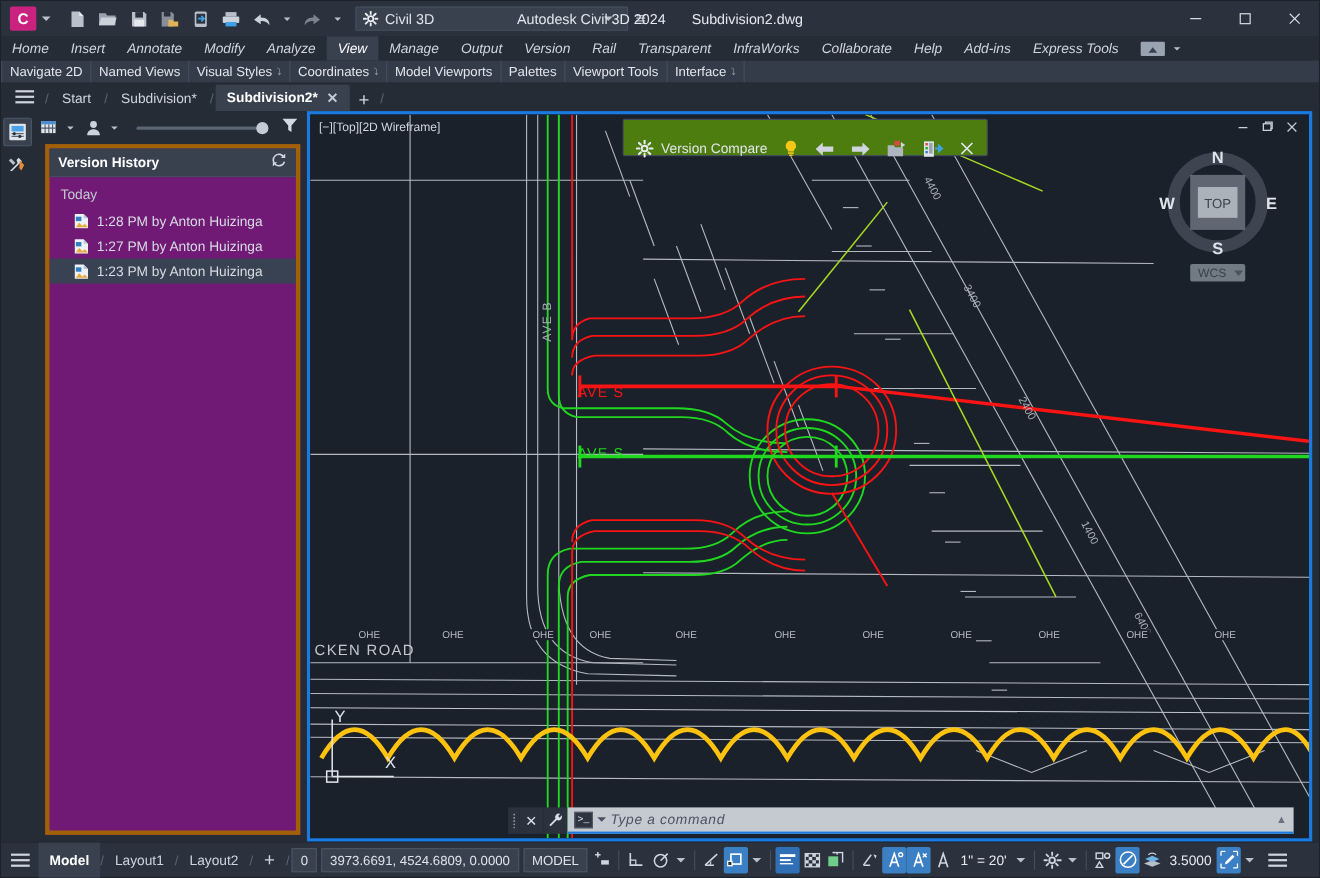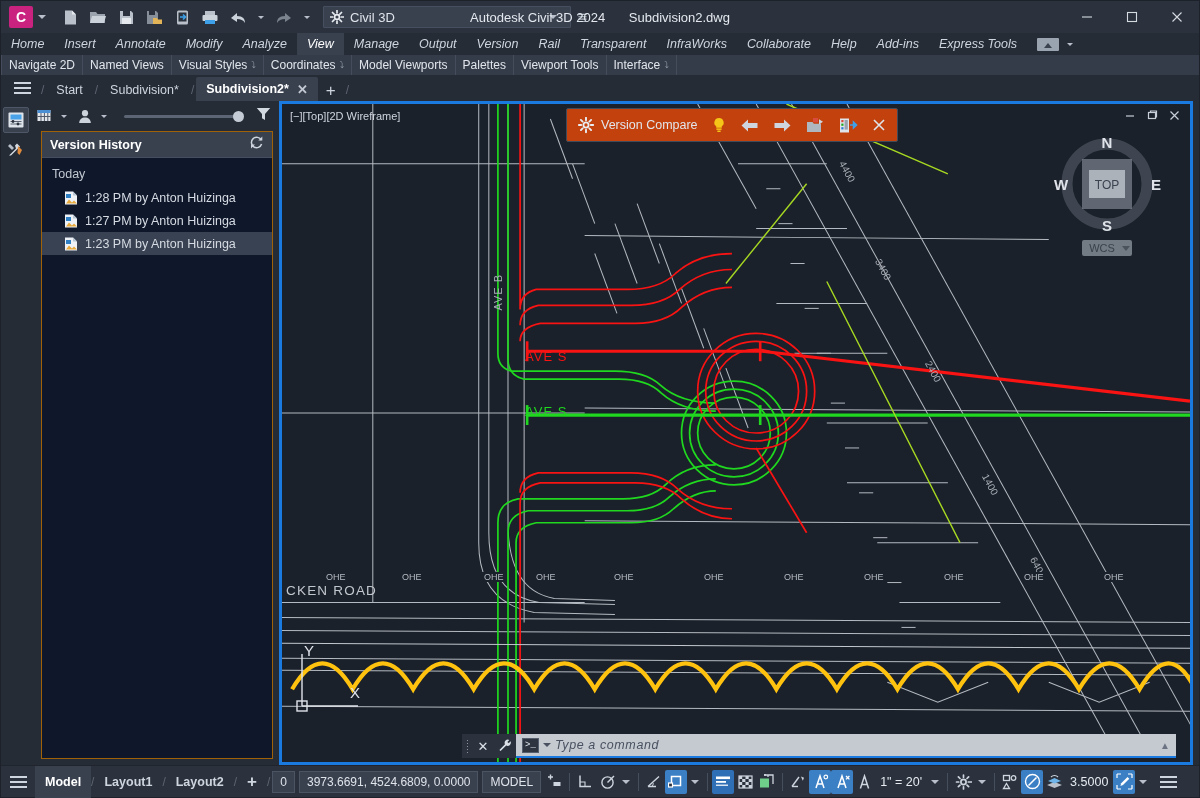--- a/index.html
+++ b/index.html
@@ -156,22 +156,22 @@
     padding: 0 8px 0 6px; background: #262c36;
   }
   .ptool { display: flex; align-items: center; gap: 2px; }
   .slider-wrap { flex: 1; display: flex; align-items: center; padding: 0 6px; }
   .slider-track { flex: 1; height: 3px; background: #5b6573; border-radius: 2px; }
   .slider-knob {
     width: 11px; height: 11px; border-radius: 50%; background: #c5cbd4;
     margin-left: -4px;
   }
   .panel-card {
-    margin: 0 6px 6px 10px; background: #0f172a;
-    border: 1px solid #a16207; flex: 1; display: flex; flex-direction: column;
+    margin: 0 6px 6px 10px; background: #701a75;
+    border: 4px solid #a16207; flex: 1; display: flex; flex-direction: column;
     min-height: 0;
   }
   .panel-card-head {
     height: 26px; display: flex; align-items: center; justify-content: space-between;
     padding: 0 8px; background: #39414f; border-bottom: 1px solid #444e5e;
   }
   .panel-card-head .t { color: #ffffff; font-size: 12.5px; font-weight: bold; }
   .vh-list { padding: 6px 0 0 0; overflow: hidden; }
   .vh-group { color: #c3c9d2; font-size: 12.5px; padding: 3px 0 5px 10px; }
   .vh-item {
@@ -198,23 +198,23 @@
     position: absolute; right: 6px; top: 2px; display: flex; gap: 2px; z-index: 6;
   }
   .vp-winbtns div {
     width: 20px; height: 18px; display: flex; align-items: center;
     justify-content: center; color: #c9cfd8; font-size: 12px;
   }
 
   
   .vc-bar {
     position: absolute; left: 284px; top: 4px; height: 34px;
-    background: #c2410c; border: 1px solid #414a59;
-    display: flex; align-items: center; gap: 0; z-index: 10;
-    padding: 0 4px; border-radius: 2px;
+    background: #4d7c0f; border: 1px solid #414a59;
+    display: flex; align-items: flex-start; gap: 0; z-index: 10;
+    padding: 12px 4px; border-radius: 2px;
   }
   .vc-item {
     height: 28px; display: flex; align-items: center; justify-content: center;
     padding: 0 7px; color: #e2e6ec; font-size: 12.5px; gap: 6px;
   }
 
   
   .navcube { position: absolute; right: 22px; top: 28px; width: 116px; height: 130px; z-index: 4; }
 
   
@@ -251,21 +251,21 @@
 
   
   .statusbar {
     height: 24px; background: #2b323d; display: flex; align-items: center;
     flex: 0 0 32px; border-top: 1px solid #1f242d;
   }
   .sb-ham { width: 34px; display: flex; flex-direction: column; align-items: center; gap: 3px; }
   .sb-ham i { width: 17px; height: 2px; background: #cfd5de; }
   .laytab {
     padding: 0 10px; height: 32px; display: flex; align-items: center;
-    color: #cfd5de; font-size: 12.5px; font-weight: bold;
+    color: #cfd5de; font-size: 12.5px;
   }
   .laytab.active { background: #39414f; color: #ffffff; font-weight: bold; }
   .laysep { color: #5d6573; font-size: 12px; }
   .sb-box {
     height: 22px; display: flex; align-items: center; padding: 0 7px;
     color: #dfe3ea; font-size: 12px; border: 1px solid transparent;
   }
   .sb-box.frame { background: #39414f; border-color: #4a5463; margin: 0 2px; }
   .sb-ico {
     width: 22px; height: 24px; display: flex; align-items: center;

